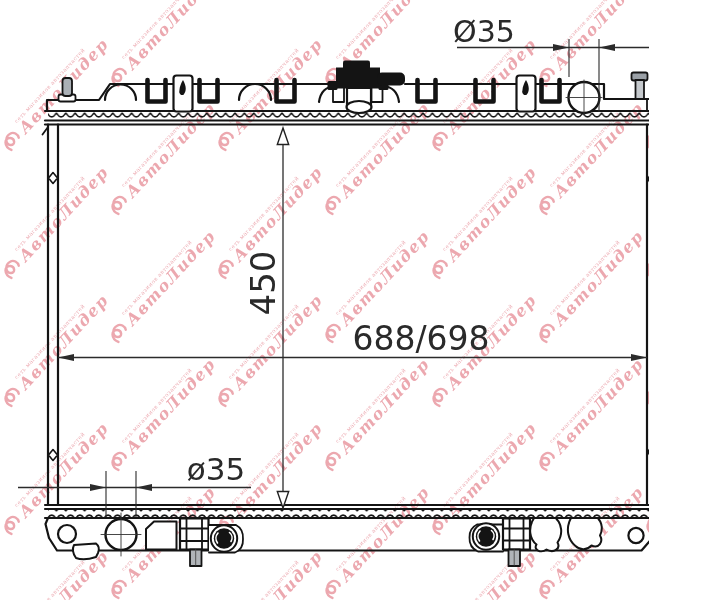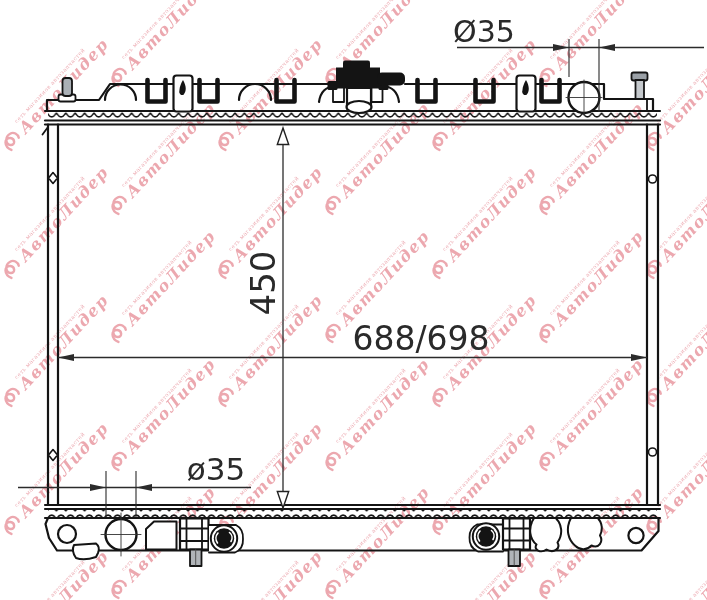--- a/index.html
+++ b/index.html
@@ -1,16 +1,16 @@
 <!DOCTYPE html>
 <html><head>
 <meta charset="utf-8">
 <style>
   html,body{margin:0;padding:0;background:#fff;}
-  .stage{position:relative;width:707px;height:600px;background:#ffffff;overflow:hidden;
+  .stage{position:relative;width:649px;height:600px;background:#ffffff;overflow:hidden;
          font-family:"DejaVu Sans", sans-serif;}
   svg{position:absolute;left:0;top:0;}
   .dim-text{font-family:"DejaVu Sans", sans-serif;fill:#2a2a2a;}
   .wm-main{font-family:"DejaVu Serif", serif;font-weight:bold;font-style:italic;
            font-size:16px;letter-spacing:1.5px;}
   .wm-small{font-family:"DejaVu Serif", serif;font-size:5.5px;letter-spacing:.4px;}
 </style>
 </head>
 <body>
 

